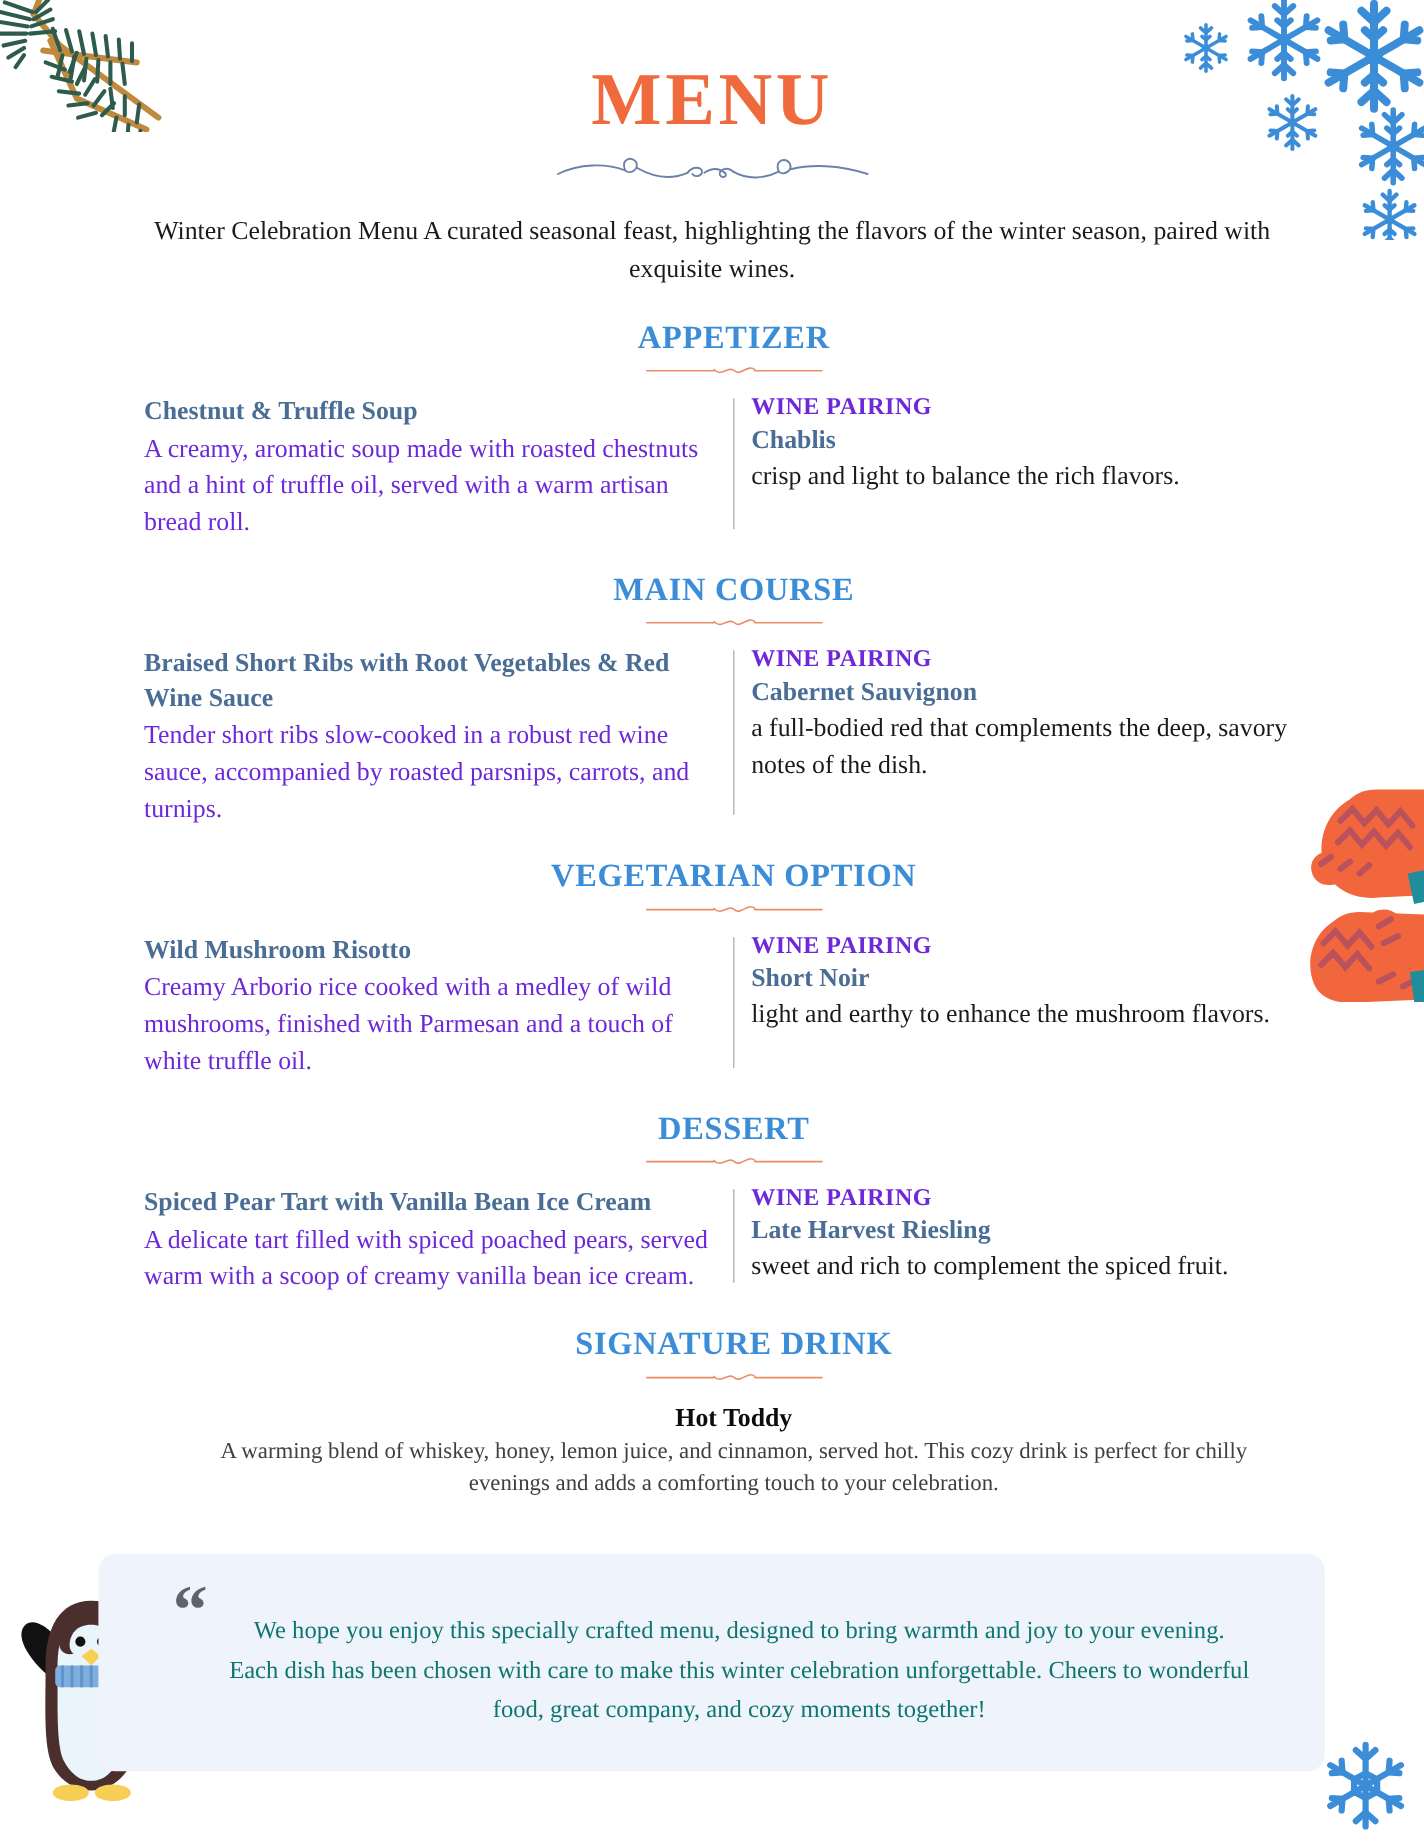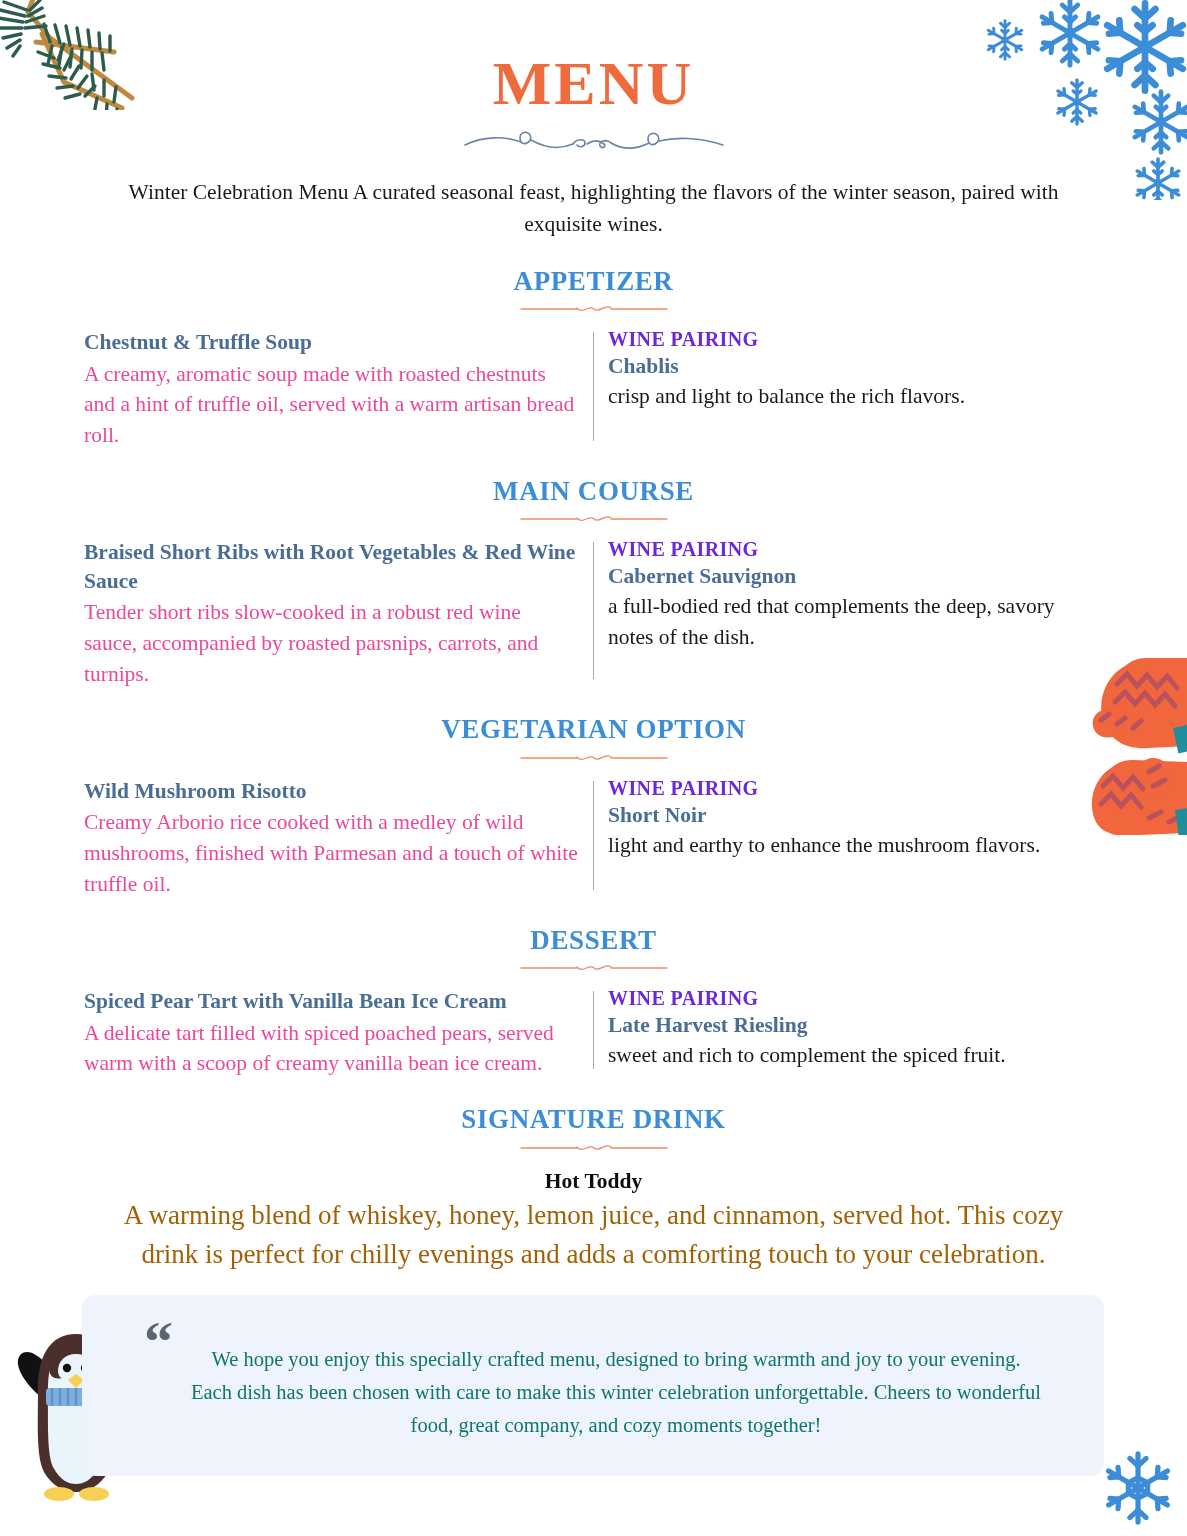--- a/index.html
+++ b/index.html
@@ -42,21 +42,21 @@
   .intro {
     width: 930px;
     margin: 20px auto 0;
     text-align: center;
     font-size: 21.5px;
     line-height: 1.5;
     color: #1a1a1a;
   }
 
   
-  .section { margin-top: 26px; }
+  .section { margin-top: 26px; margin-left: 36px; }
   .section-head { text-align: center; }
   .section-title {
     font-size: 27px;
     font-weight: bold;
     color: #3c8dd8;
     letter-spacing: 0.6px;
     margin: 0;
     line-height: 1.1;
     font-family: "Liberation Serif", "DejaVu Serif", serif;
   }
@@ -82,21 +82,21 @@
   .dish-name {
     font-size: 21.5px;
     font-weight: bold;
     color: #4a6d95;
     line-height: 1.32;
     margin: 0 0 2px;
   }
   .dish-desc {
     font-size: 21.5px;
     line-height: 1.43;
-    color: #ec4899;
+    color: #6d28d9;
     margin: 0;
   }
   .pair-label {
     font-size: 20px;
     font-weight: bold;
     color: #6d28d9;
     letter-spacing: 0.4px;
     margin: 0 0 3px;
   }
   .pair-wine {
@@ -118,23 +118,23 @@
     padding: 0 120px;
     text-align: center;
   }
   .drink-name {
     font-size: 21.5px;
     font-weight: bold;
     color: #0d0d0d;
     margin: 0 0 2px;
   }
   .drink-desc {
-    font-size: 27px;
+    font-size: 19px;
     line-height: 1.45;
-    color: #a16207;
+    color: #404040;
     margin: 0;
   }
 
   
   .quote-box {
     position: absolute;
     left: 82px;
     top: 1295px;
     width: 1022px;
     height: 181px;

